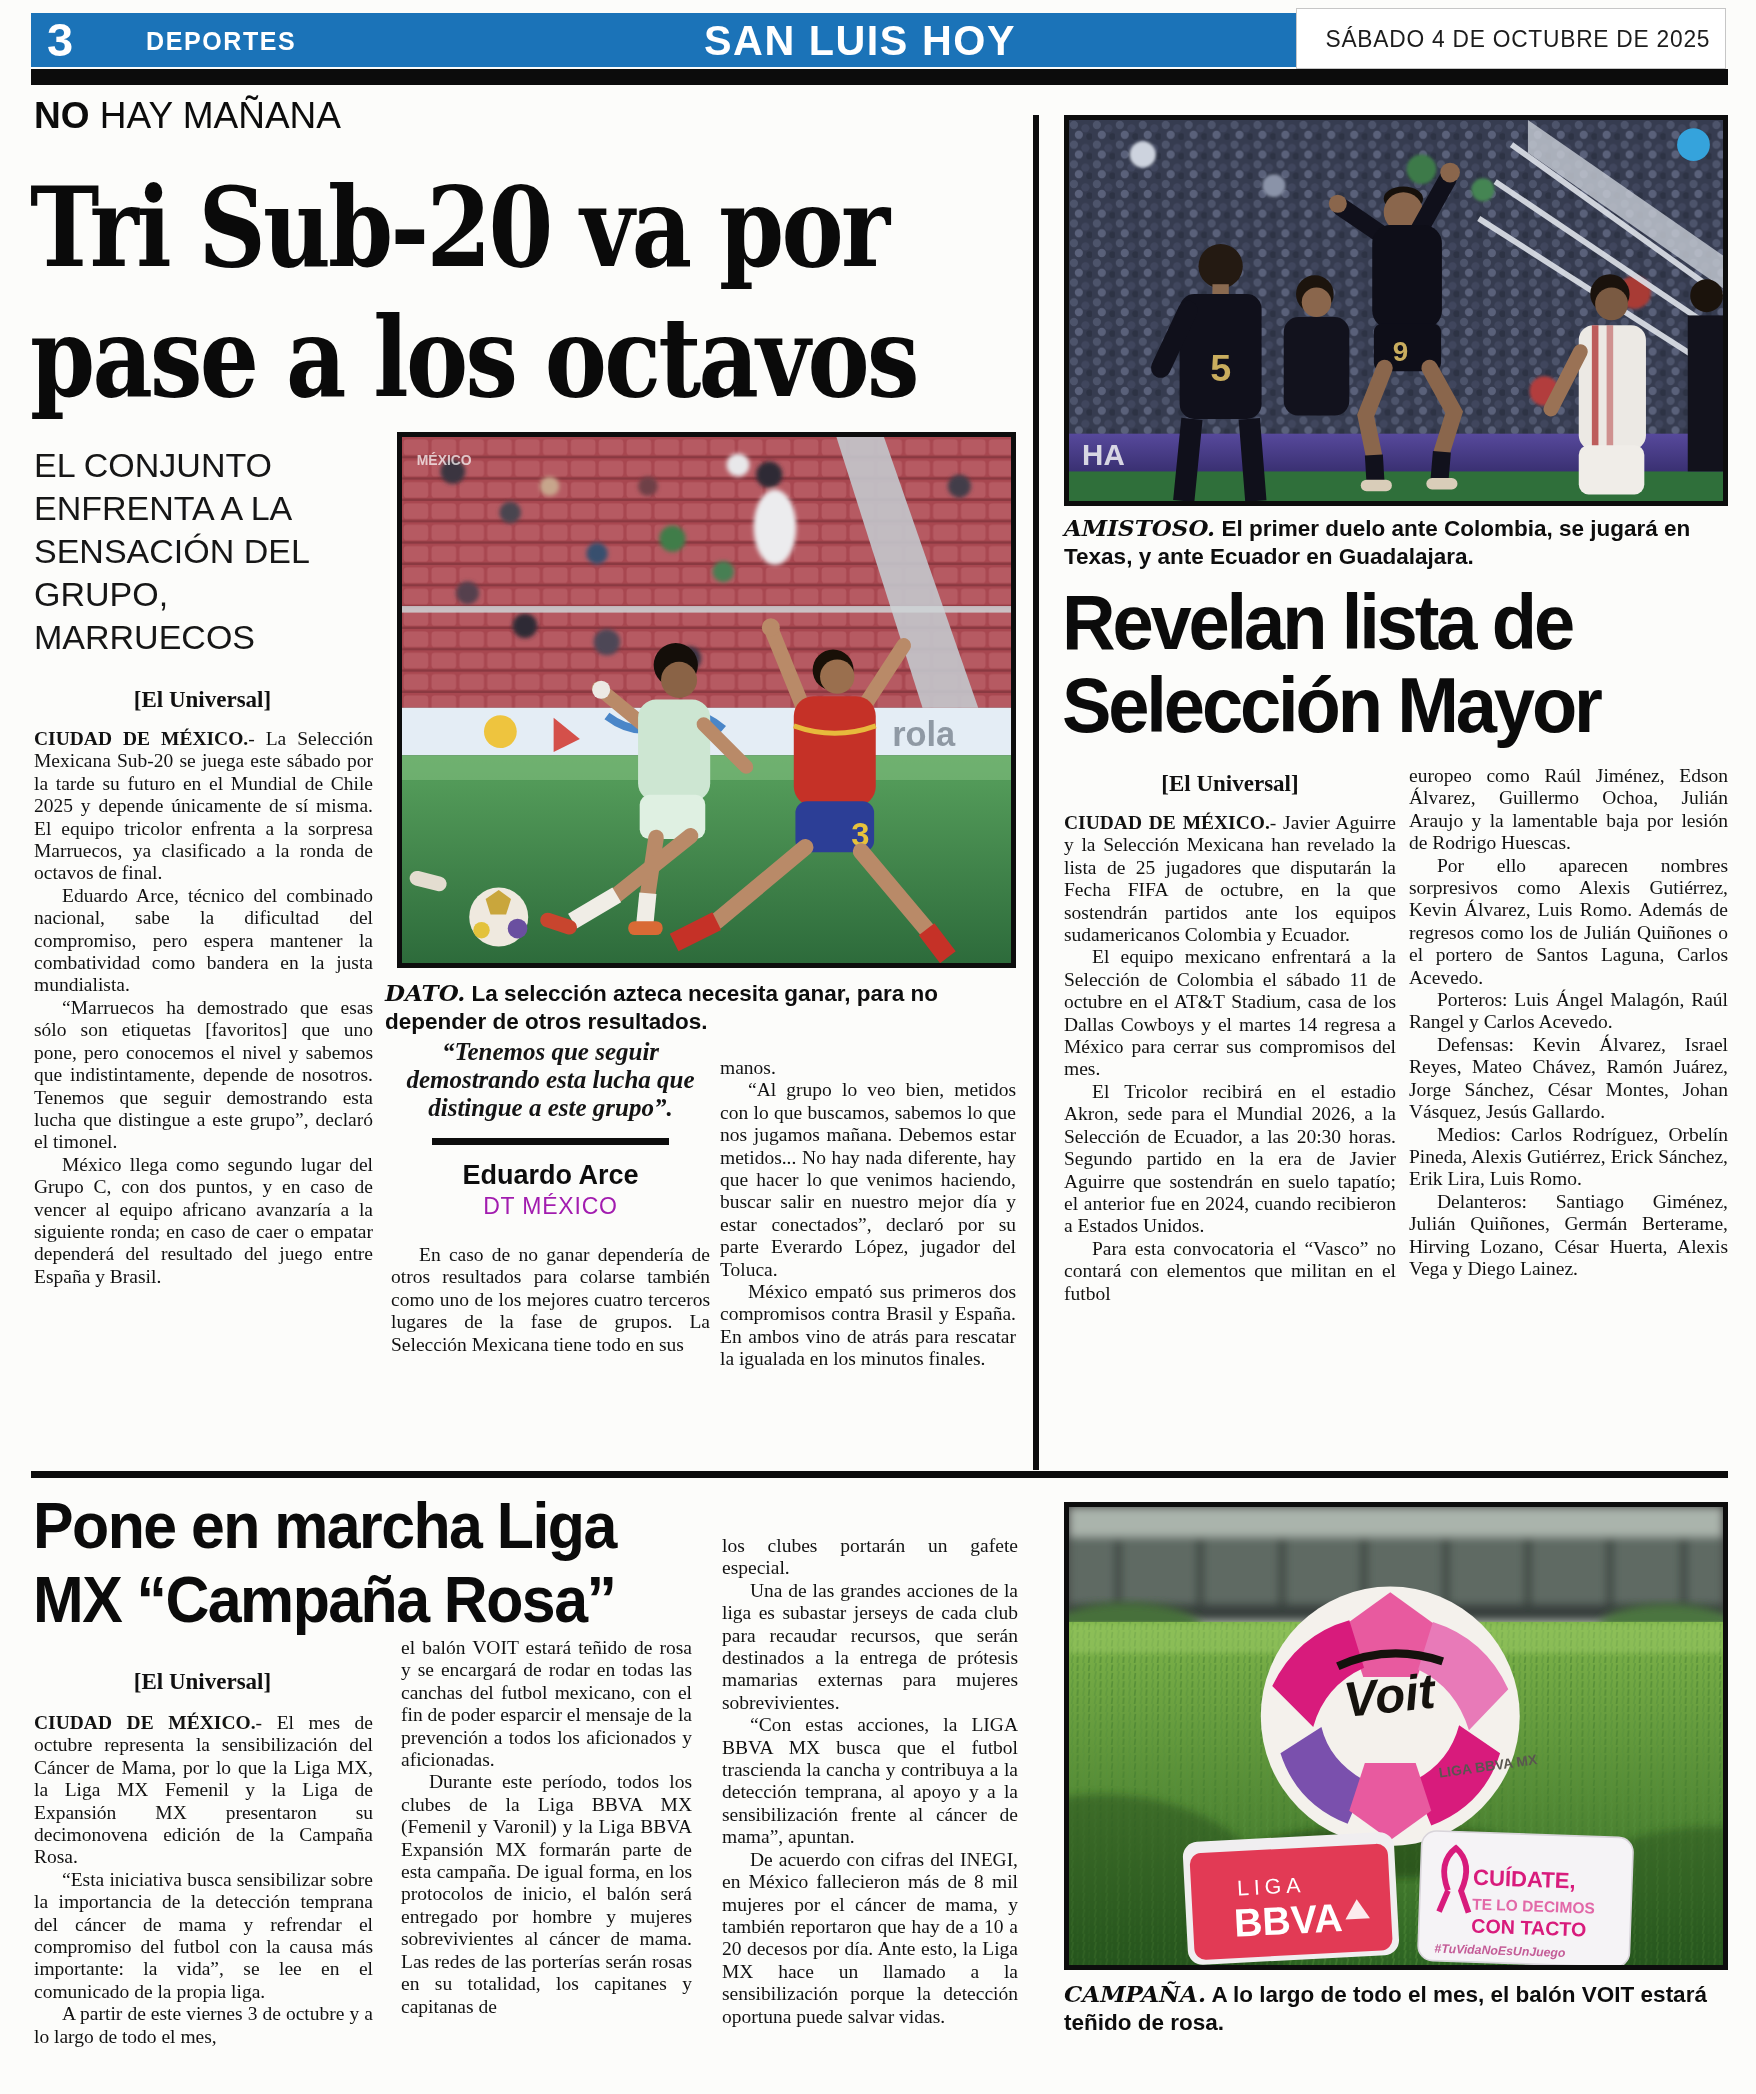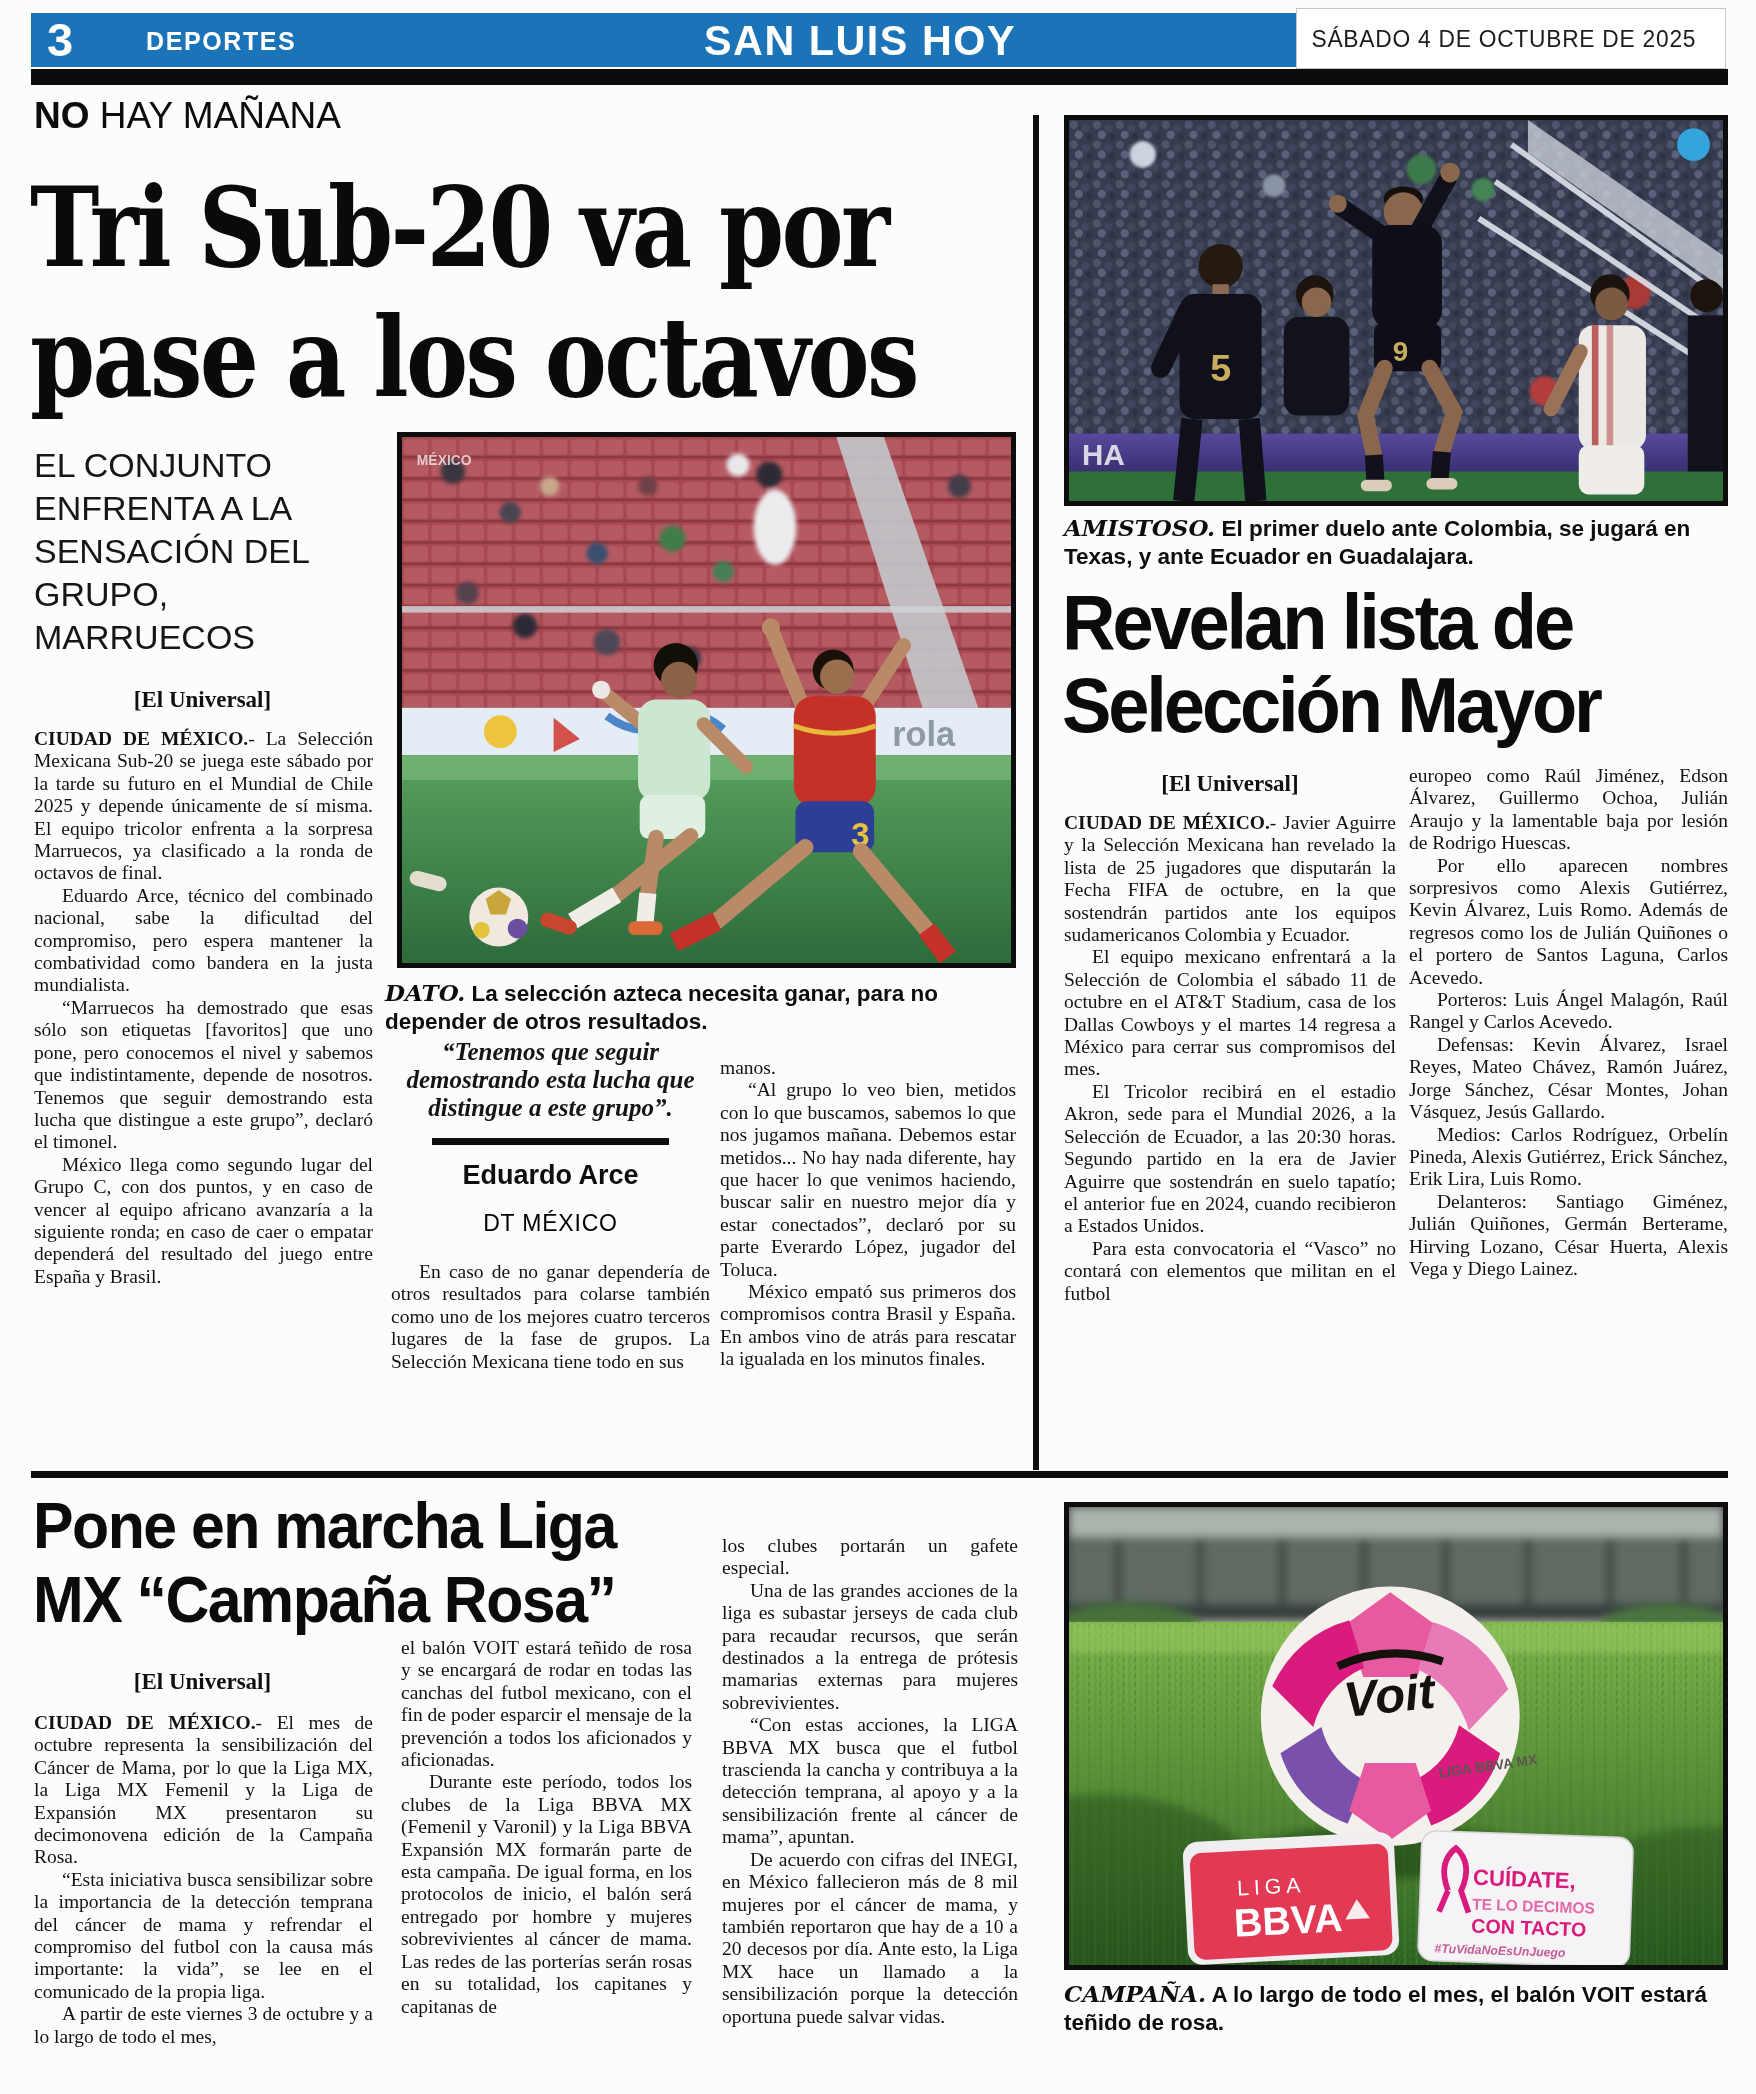--- a/index.html
+++ b/index.html
@@ -9,21 +9,21 @@
 
   
   .masthead-bar{left:31px;top:13px;width:1265px;height:54px;background:#1b73b8;}
   .page-num{left:47px;top:13px;font-family:"Liberation Sans",sans-serif;font-weight:800;
             font-size:47px;color:#fff;line-height:54px;}
   .section-label{left:146px;top:13px;font-family:"Liberation Sans",sans-serif;font-weight:700;
             font-size:25px;color:#fff;letter-spacing:1.6px;line-height:57px;}
   .masthead-title{left:704px;top:13px;font-family:"Liberation Sans",sans-serif;font-weight:800;
             font-size:43px;color:#fff;letter-spacing:1.6px;line-height:54px;transform:scaleX(.96);transform-origin:left;}
   .date-box{left:1296px;top:8.2px;width:430px;height:61px;background:#fff;border:1.6px solid #c6c6c6;
-            box-sizing:border-box;display:flex;align-items:center;justify-content:flex-start;}
+            box-sizing:border-box;display:flex;align-items:center;justify-content:flex-end;}
   .date-text{font-family:"Liberation Sans",sans-serif;font-size:24.5px;color:#1c1c1c;
             letter-spacing:0.8px;transform:scaleX(.93);white-space:nowrap;}
   .black-bar{left:31px;top:69px;width:1697px;height:15.5px;background:#0c0c0c;}
 
   
   .v-divider{left:1033px;top:115px;width:5.7px;height:1355px;background:#0d0d0d;}
   .h-rule{left:31px;top:1471px;width:1697px;height:7.4px;background:#0c0c0c;}
 
   
   .kicker{left:34px;top:95px;font-family:"Liberation Sans",sans-serif;font-size:37px;color:#0c0c0c;}
@@ -49,21 +49,21 @@
   
   .caption{font-family:"Liberation Sans",sans-serif;font-weight:700;font-size:22.5px;
            line-height:28px;color:#0d0d0d;text-align:left;}
   .cap-lead{font-family:"DejaVu Serif",serif;font-weight:700;font-size:23px;font-style:italic;}
 
   
   .quote-col{left:391px;top:1038px;width:319px;text-align:center;}
   .pull-quote{font-style:italic;font-weight:700;font-size:25px;line-height:28px;color:#141414;}
   .quote-rule{width:237px;height:6.5px;background:#0d0d0d;margin:16.4px auto 14.7px;}
   .quote-author{font-family:"Liberation Sans",sans-serif;font-weight:700;font-size:27px;color:#0d0d0d;}
-  .quote-role{font-family:"Liberation Sans",sans-serif;font-size:23px;letter-spacing:0.8px;margin-top:19px;color:#000000;}
+  .quote-role{font-family:"Liberation Sans",sans-serif;font-size:23px;letter-spacing:0.8px;margin-top:2px;color:#a21caf;}
   .quote-col .body{margin-top:24.5px;text-align:justify;}
 
   
   .photo{border:5.7px solid #0d0d0d;box-sizing:border-box;background:#444;}
   .photo svg{display:block;width:100%;height:100%;}
   svg text{font-family:"Liberation Sans",sans-serif;}
 </style>
 </head>
 <body>
 

